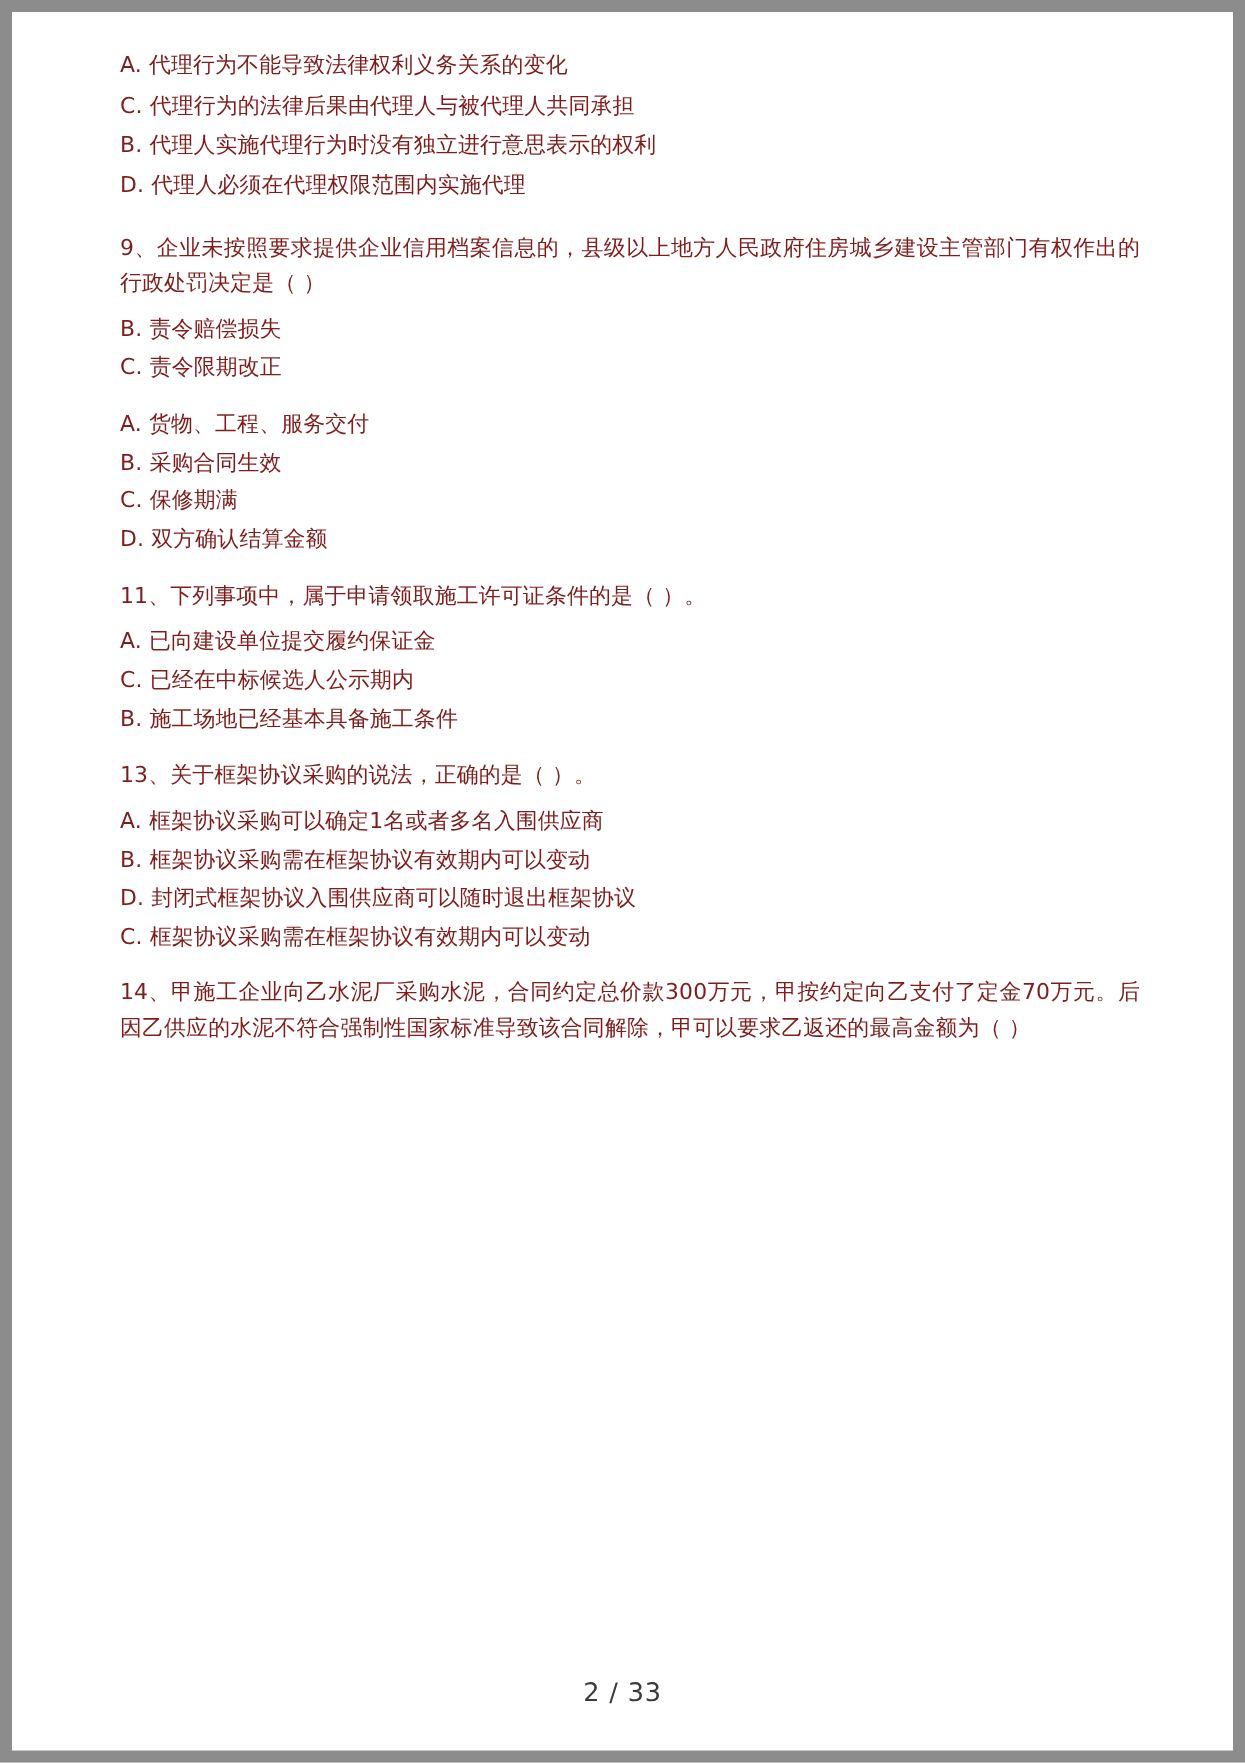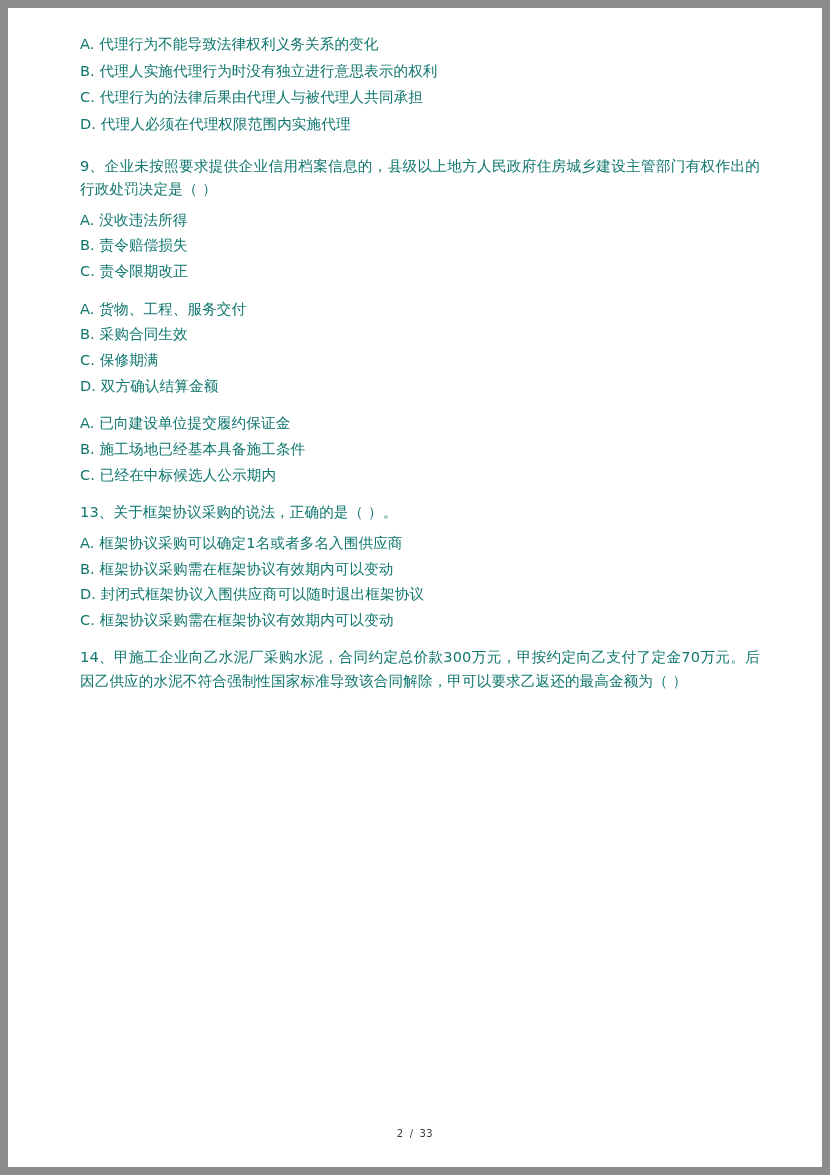--- a/index.html
+++ b/index.html
@@ -30,21 +30,21 @@
     border-top: 8px solid #8c8c8c;
     border-bottom: 8px solid #8c8c8c;
     background: #ffffff;
     box-sizing: border-box;
   }
   .content {
     position: absolute;
     left: 72px;
     top: 24px;
     width: 680px;
-    color: #0f766e;
+    color: #7f1d1d;
   }
   .qblock {
     margin-bottom: 14px;
   }
   .qstem {
     font-size: 14.6px;
     line-height: 1.62;
     letter-spacing: 0.1px;
     margin-bottom: 7px;
     text-align: justify;
@@ -61,60 +61,60 @@
   }
   .first-block .opt {
     margin-bottom: 3px;
   }
   .footer {
     position: absolute;
     left: 0;
     right: 0;
     bottom: 28px;
     text-align: center;
-    font-size: 10px;
+    font-size: 17px;
     color: #3a3a3a;
     letter-spacing: 0.5px;
   }
   .footer span { display: inline-block; }
   .footer .sep { margin: 0 6px; }
 </style>
 </head>
 <body>
 
 <div class="page">
   <div class="page-inner">
     <div class="content">
 
       <div class="qblock first-block">
         <div class="opt">A. 代理行为不能导致法律权利义务关系的变化</div>
+        <div class="opt">C. 代理行为的法律后果由代理人与被代理人共同承担</div>
         <div class="opt">B. 代理人实施代理行为时没有独立进行意思表示的权利</div>
-        <div class="opt">C. 代理行为的法律后果由代理人与被代理人共同承担</div>
         <div class="opt">D. 代理人必须在代理权限范围内实施代理</div>
       </div>
 
 
       <div class="qblock">
         <div class="qstem">9、企业未按照要求提供企业信用档案信息的，县级以上地方人民政府住房城乡建设主管部门有权作出的行政处罚决定是（ ）</div>
-        <div class="opt">A. 没收违法所得</div>
         <div class="opt">B. 责令赔偿损失</div>
         <div class="opt">C. 责令限期改正</div>
       </div>
 
       <div class="qblock">
         <div class="opt">A. 货物、工程、服务交付</div>
         <div class="opt">B. 采购合同生效</div>
         <div class="opt">C. 保修期满</div>
         <div class="opt">D. 双方确认结算金额</div>
       </div>
 
       <div class="qblock">
+        <div class="qstem">11、下列事项中，属于申请领取施工许可证条件的是（ ）。</div>
         <div class="opt">A. 已向建设单位提交履约保证金</div>
+        <div class="opt">C. 已经在中标候选人公示期内</div>
         <div class="opt">B. 施工场地已经基本具备施工条件</div>
-        <div class="opt">C. 已经在中标候选人公示期内</div>
       </div>
 
 
       <div class="qblock">
         <div class="qstem">13、关于框架协议采购的说法，正确的是（ ）。</div>
         <div class="opt">A. 框架协议采购可以确定1名或者多名入围供应商</div>
         <div class="opt">B. 框架协议采购需在框架协议有效期内可以变动</div>
         <div class="opt">D. 封闭式框架协议入围供应商可以随时退出框架协议</div>
         <div class="opt">C. 框架协议采购需在框架协议有效期内可以变动</div>
       </div>

